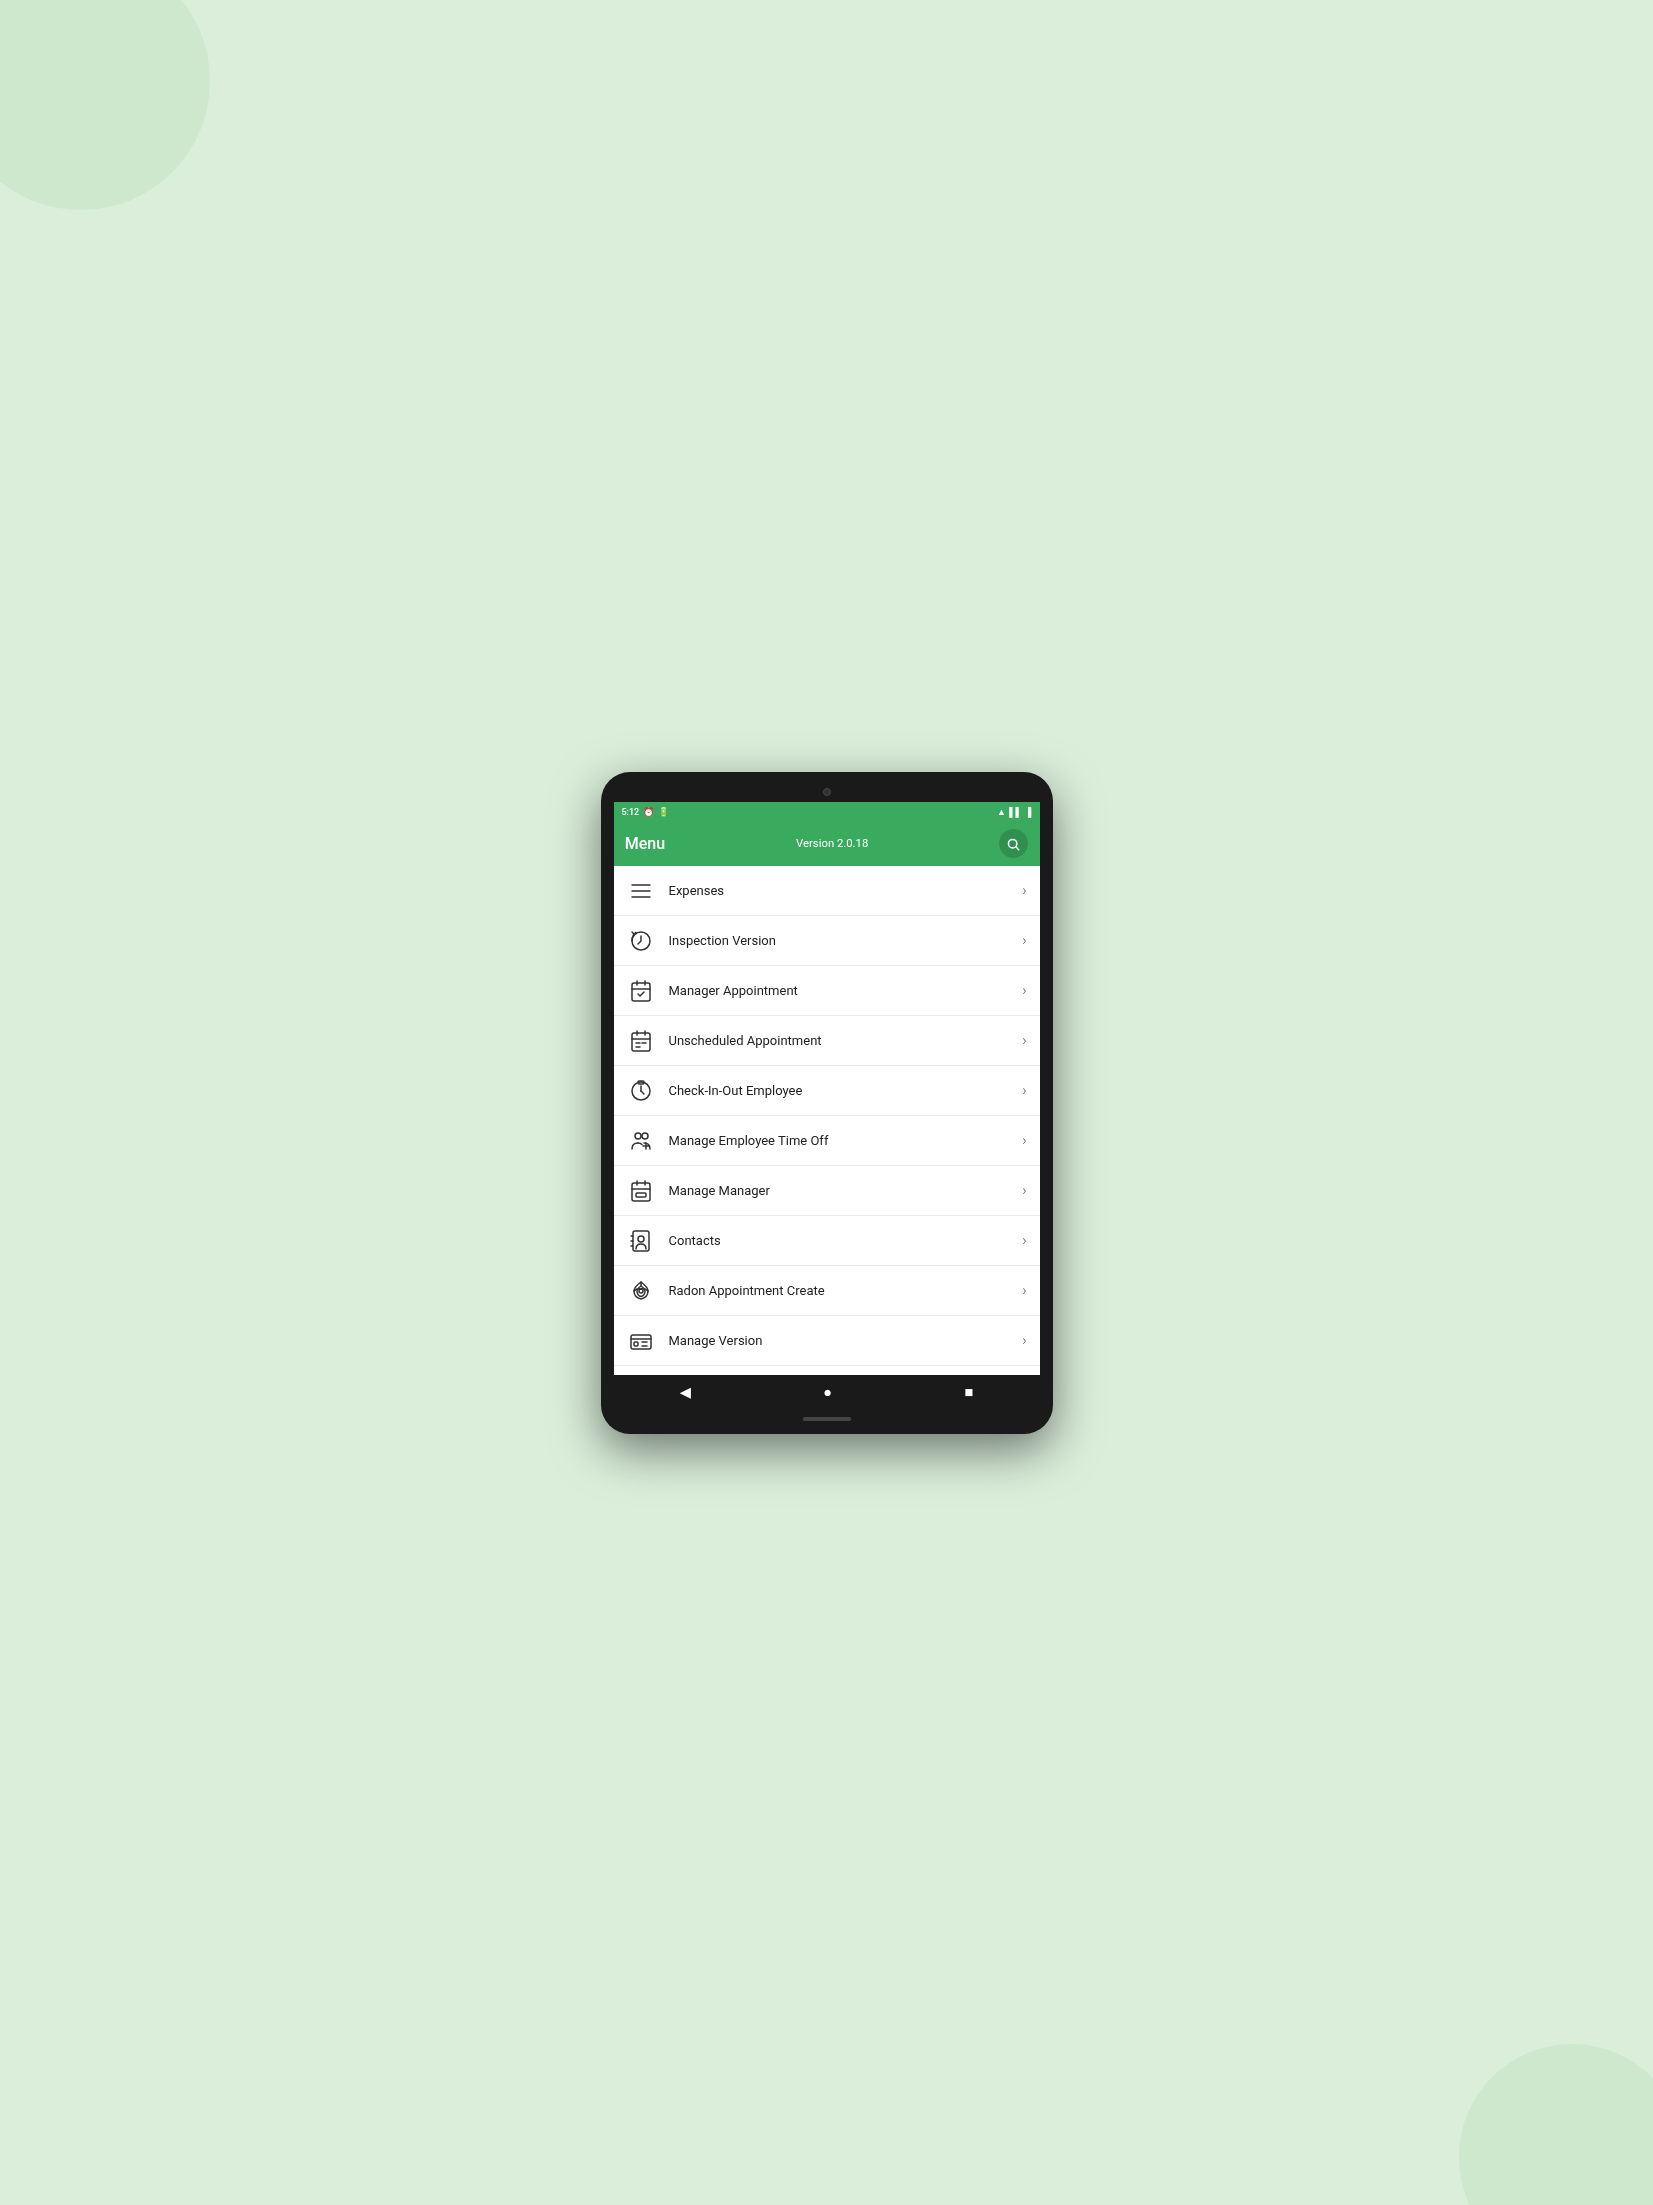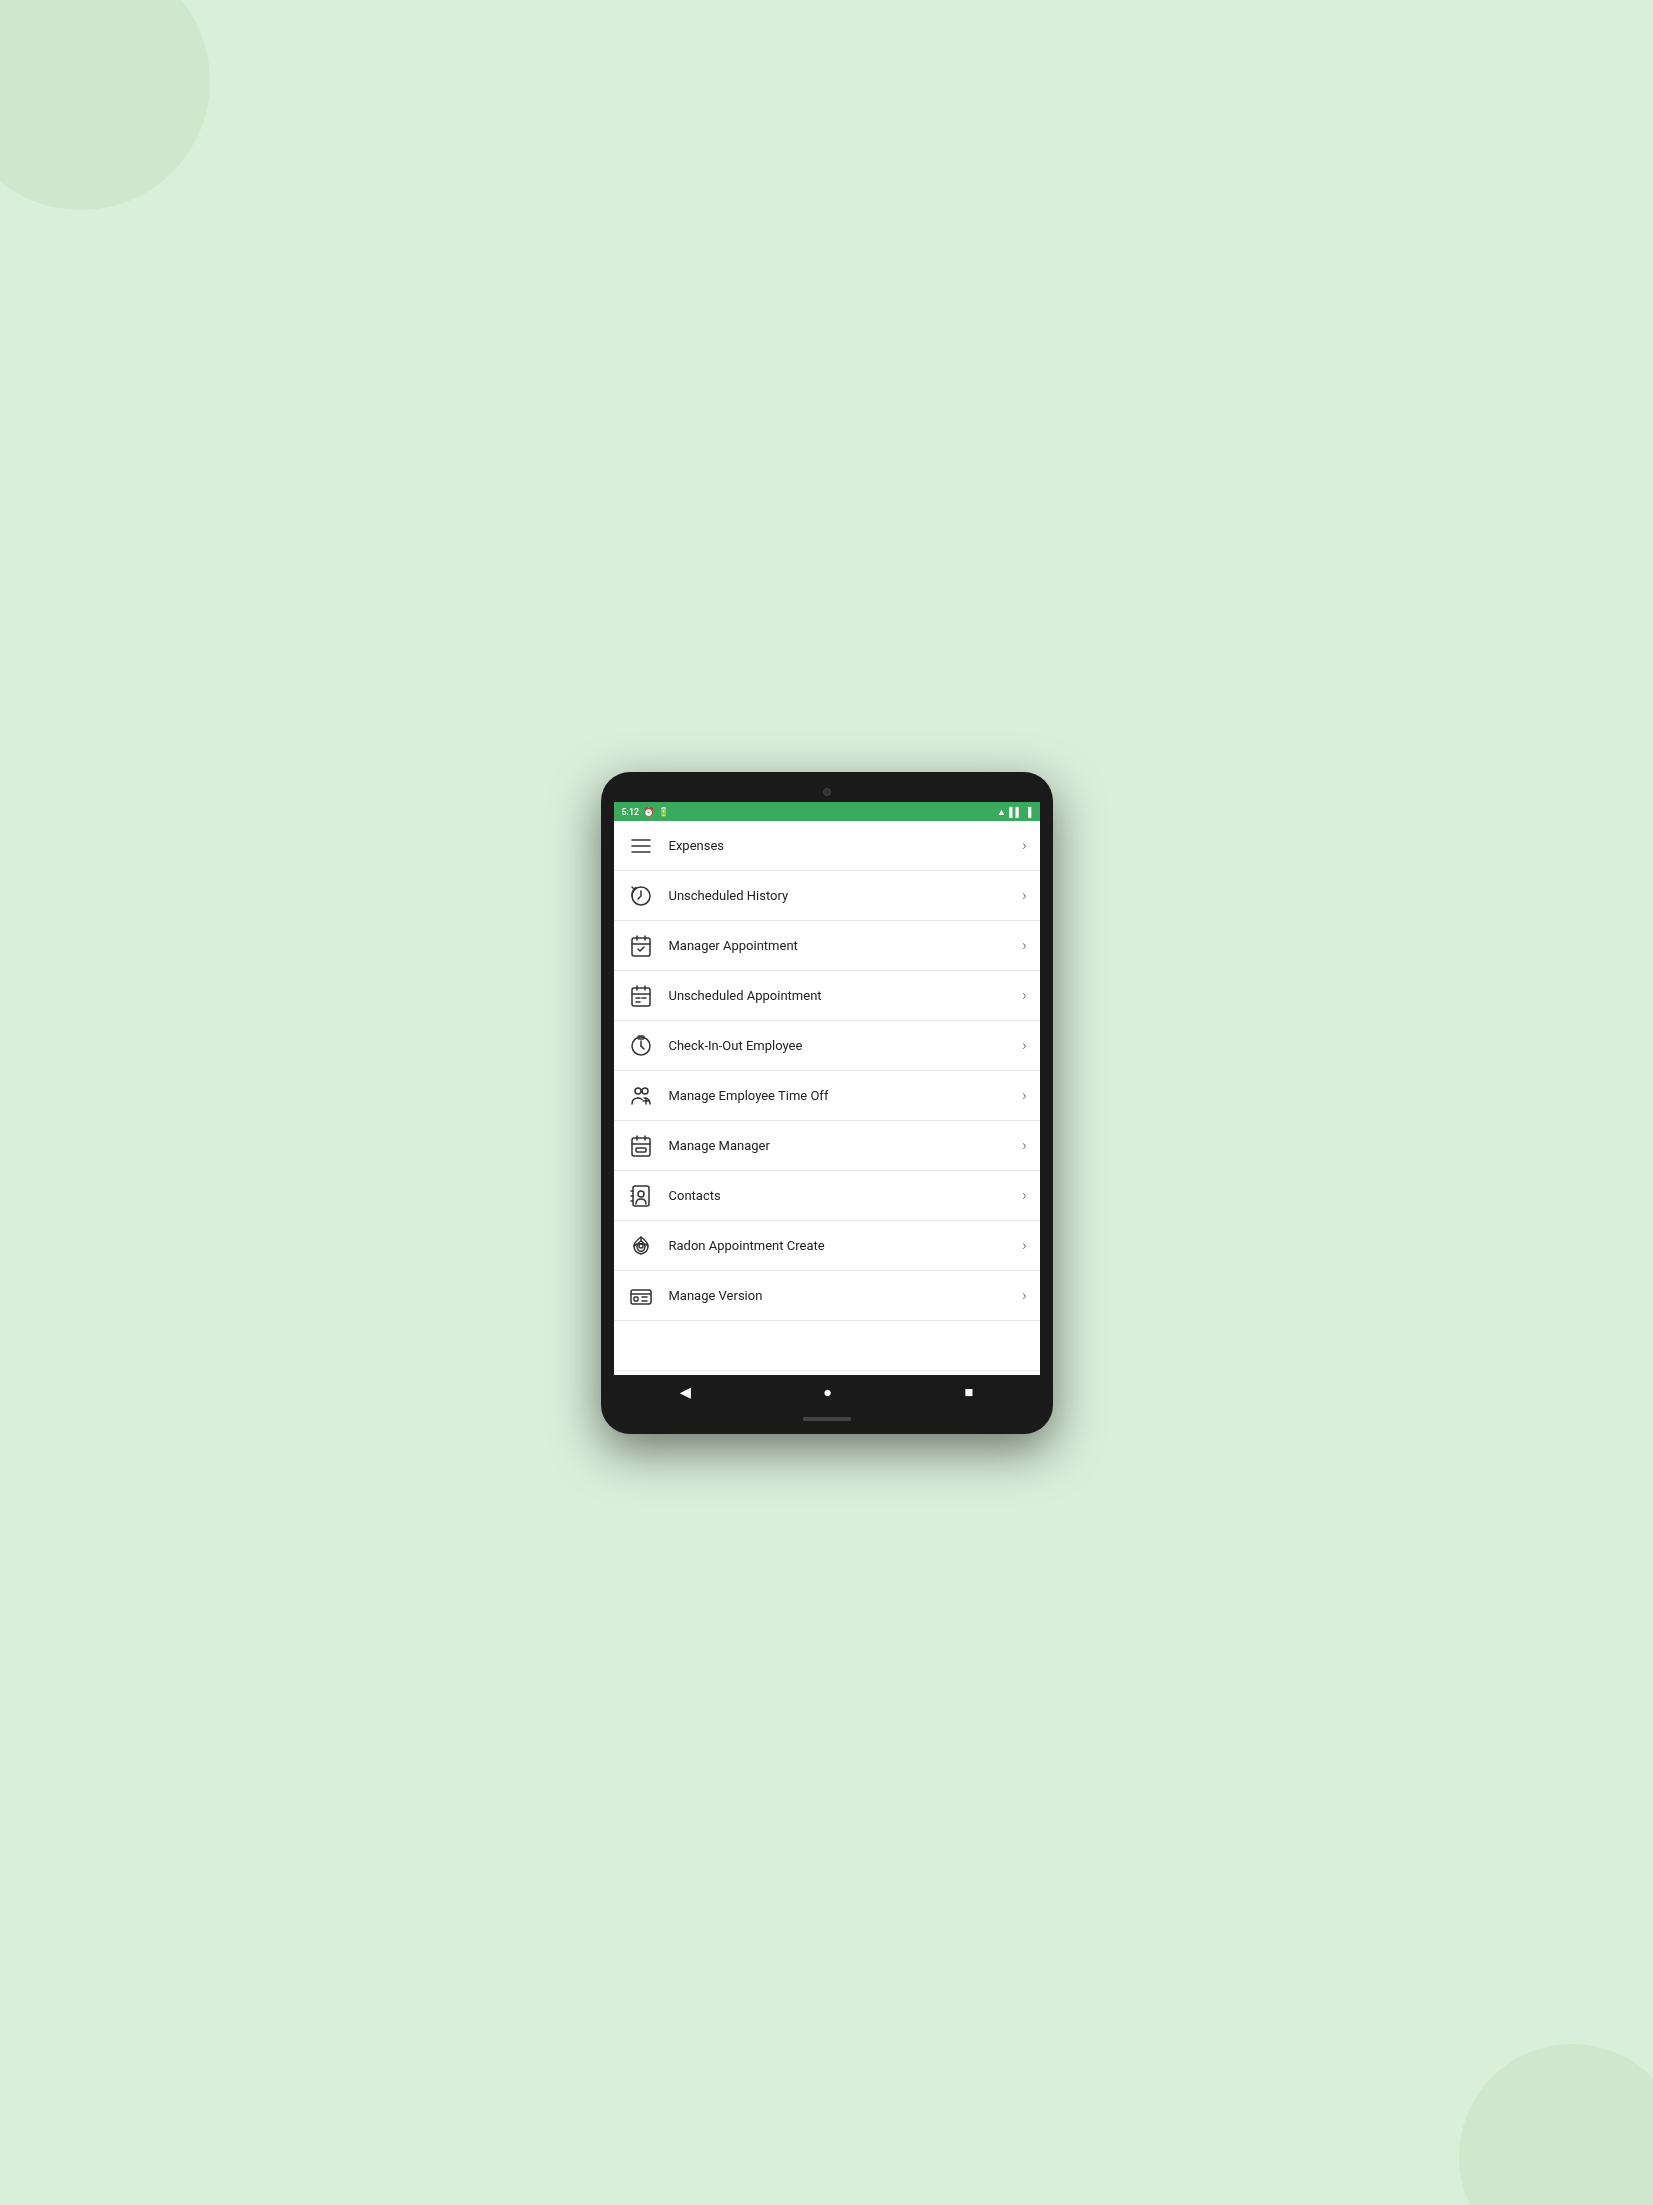--- a/index.html
+++ b/index.html
@@ -230,20 +230,30 @@
           <span>⏰</span>
           <span>🔋</span>
         </div>
         <div class="status-right">
           <span>▲</span>
           <span>▌▌</span>
           <span>▐</span>
         </div>
       </div>
 
+      <div class="app-header">
+        <span class="header-title">Menu</span>
+        <span class="header-version">Version 2.0.18</span>
+        <div class="search-btn">
+          <svg width="14.5" height="14.5" viewBox="0 0 24 24" fill="none" stroke="white" stroke-width="2.5" stroke-linecap="round" stroke-linejoin="round">
+            <circle cx="11" cy="11" r="7"></circle>
+            <line x1="21" y1="21" x2="16.65" y2="16.65"></line>
+          </svg>
+        </div>
+      </div>
 
       <div class="menu-list">
 
         <div class="menu-item">
           <div class="menu-icon">
             <svg viewBox="0 0 24 24">
               <line x1="3" y1="6" x2="21" y2="6"></line>
               <line x1="3" y1="12" x2="21" y2="12"></line>
               <line x1="3" y1="18" x2="21" y2="18"></line>
             </svg>
@@ -254,21 +264,21 @@
 
         <div class="menu-item">
           <div class="menu-icon">
             <svg viewBox="0 0 24 24">
               <circle cx="12" cy="12" r="9"></circle>
               <polyline points="12 7 12 12 9 15"></polyline>
               <path d="M7 3.5 A9 9 0 0 0 3 12" stroke-dasharray="2 1"></path>
               <path d="M5 5 L3 3"></path>
             </svg>
           </div>
-          <span class="menu-label">Unscheduled History</span>
+          <span class="menu-label">Inspection Version</span>
           <span class="menu-chevron">›</span>
         </div>
 
         <div class="menu-item">
           <div class="menu-icon">
             <svg viewBox="0 0 24 24">
               <rect x="3" y="4" width="18" height="18" rx="2"></rect>
               <line x1="16" y1="2" x2="16" y2="6"></line>
               <line x1="8" y1="2" x2="8" y2="6"></line>
               <line x1="3" y1="10" x2="21" y2="10"></line>

